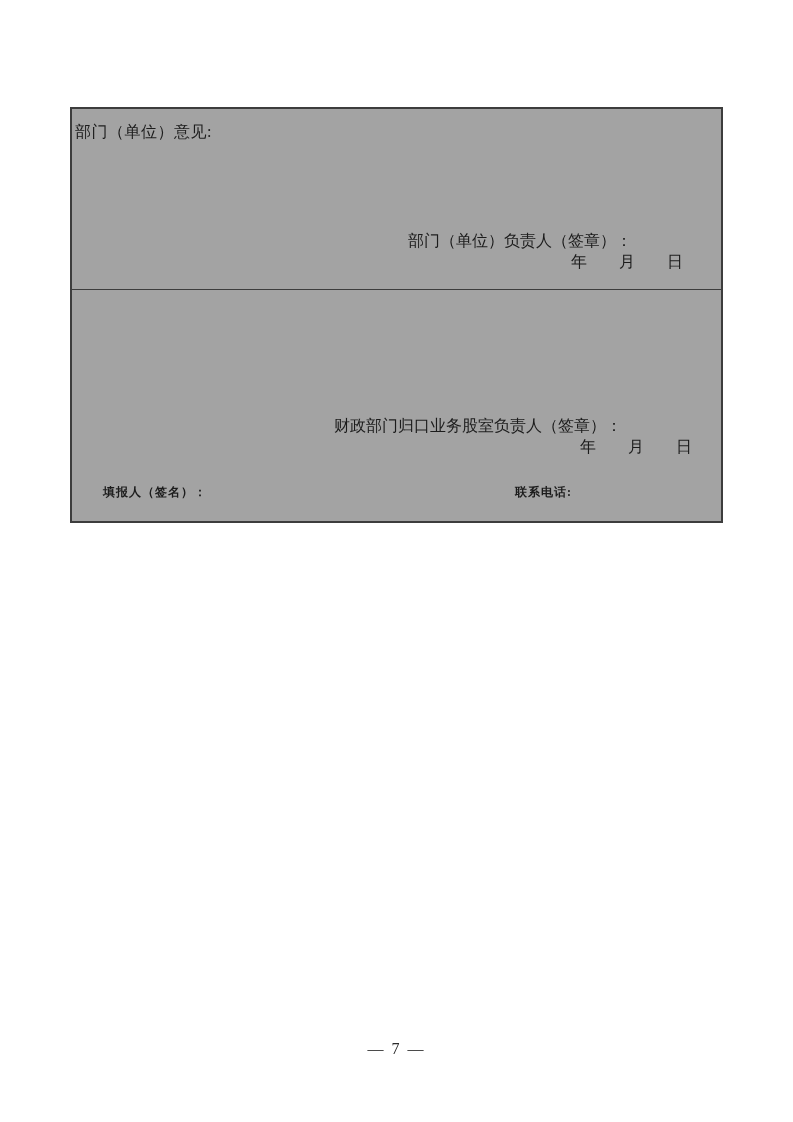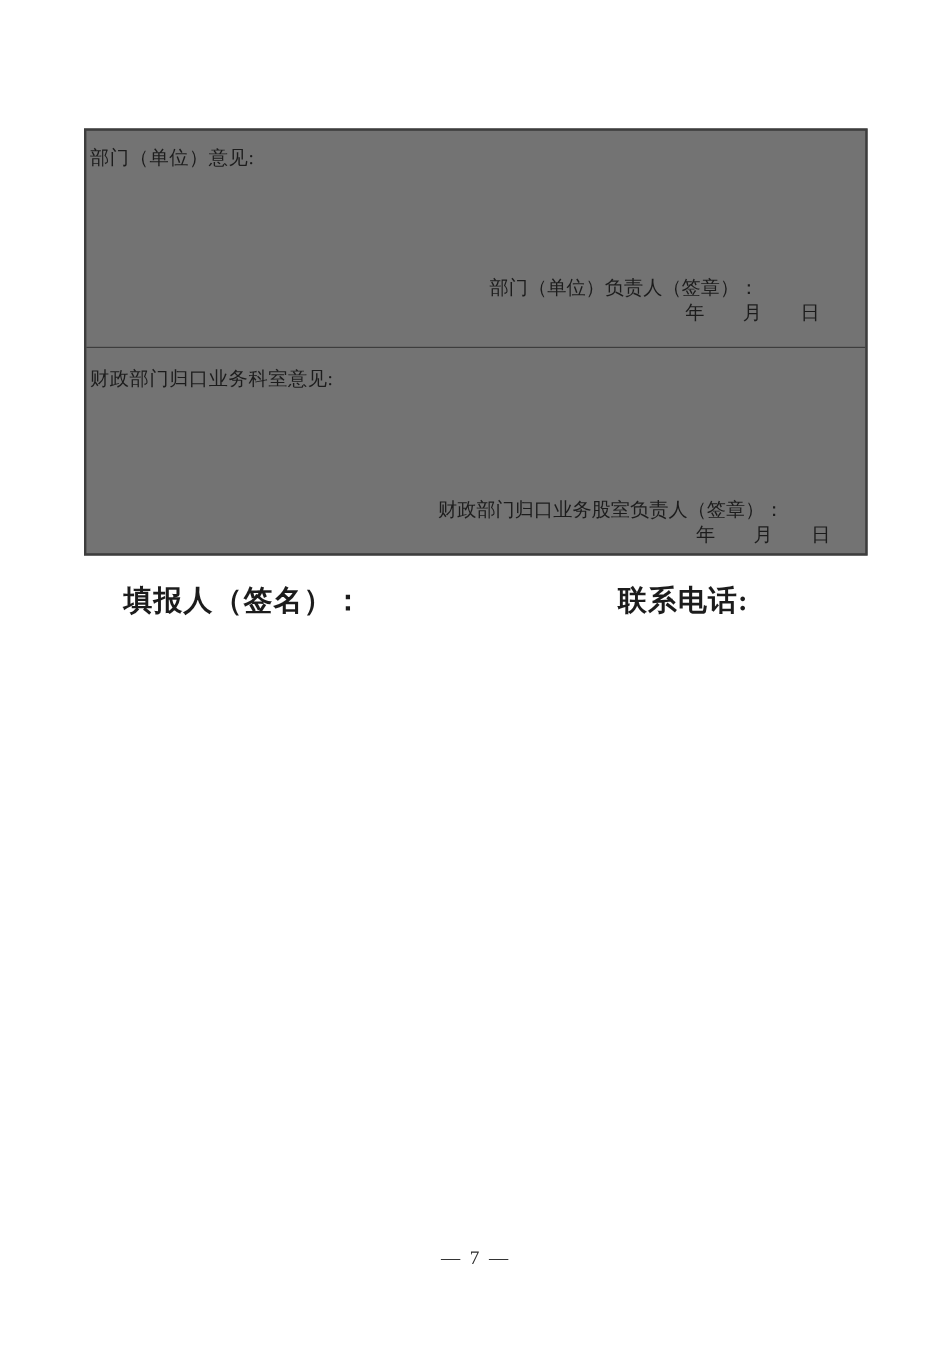--- a/index.html
+++ b/index.html
@@ -14,24 +14,24 @@
     background: #ffffff;
     font-family: "Liberation Serif", "DejaVu Serif", serif;
     color: #1c1c1c;
     overflow: hidden;
   }
   .opinion-table {
     position: absolute;
     left: 70px;
     top: 107px;
     width: 653px;
-    height: 356px;
+    height: 416px;
     border: 2px solid #3d3d3d;
     box-sizing: border-box;
-    background: #737373;
+    background: #a3a3a3;
   }
   .table-row {
     position: relative;
     box-sizing: border-box;
     width: 100%;
   }
   .row-1 {
     height: 181px;
     border-bottom: 1px solid #3d3d3d;
   }
@@ -53,29 +53,29 @@
     right: 0;
     text-align: right;
     font-size: 16px;
     line-height: 21px;
     white-space: nowrap;
   }
   .sig-block-1 { top: 121px; }
   .sig-block-2 { top: 125px; }
   .sig-line-1  { padding-right: 89px; }
   .date-line-1 { padding-right: 38px; }
-  .sig-line-2  { padding-right: 68px; }
+  .sig-line-2  { padding-right: 99px; }
   .date-line-2 { padding-right: 29px; }
   .form-footer {
     position: absolute;
     left: 0;
     top: 484px;
     width: 100%;
     height: 28px;
-    font-size: 24px;
+    font-size: 12px;
     font-weight: bold;
   }
   .preparer-label {
     position: absolute;
     left: 103px;
     top: 0;
     white-space: nowrap;
     letter-spacing: 1px;
   }
   .phone-label {
@@ -105,21 +105,20 @@
 
     <div class="table-row row-1">
       <div class="opinion-label">部门（单位）意见:</div>
       <div class="sig-block sig-block-1">
         <div class="sig-line-1">部门（单位）负责人（签章）：</div>
         <div class="date-line-1">年　　月　　日</div>
       </div>
     </div>
 
     <div class="table-row row-2">
-      <div class="opinion-label">财政部门归口业务科室意见:</div>
       <div class="sig-block sig-block-2">
         <div class="sig-line-2">财政部门归口业务股室负责人（签章）：</div>
         <div class="date-line-2">年　　月　　日</div>
       </div>
     </div>
 
   </div>
 
   <div class="form-footer">
     <span class="preparer-label">填报人（签名）：</span>

